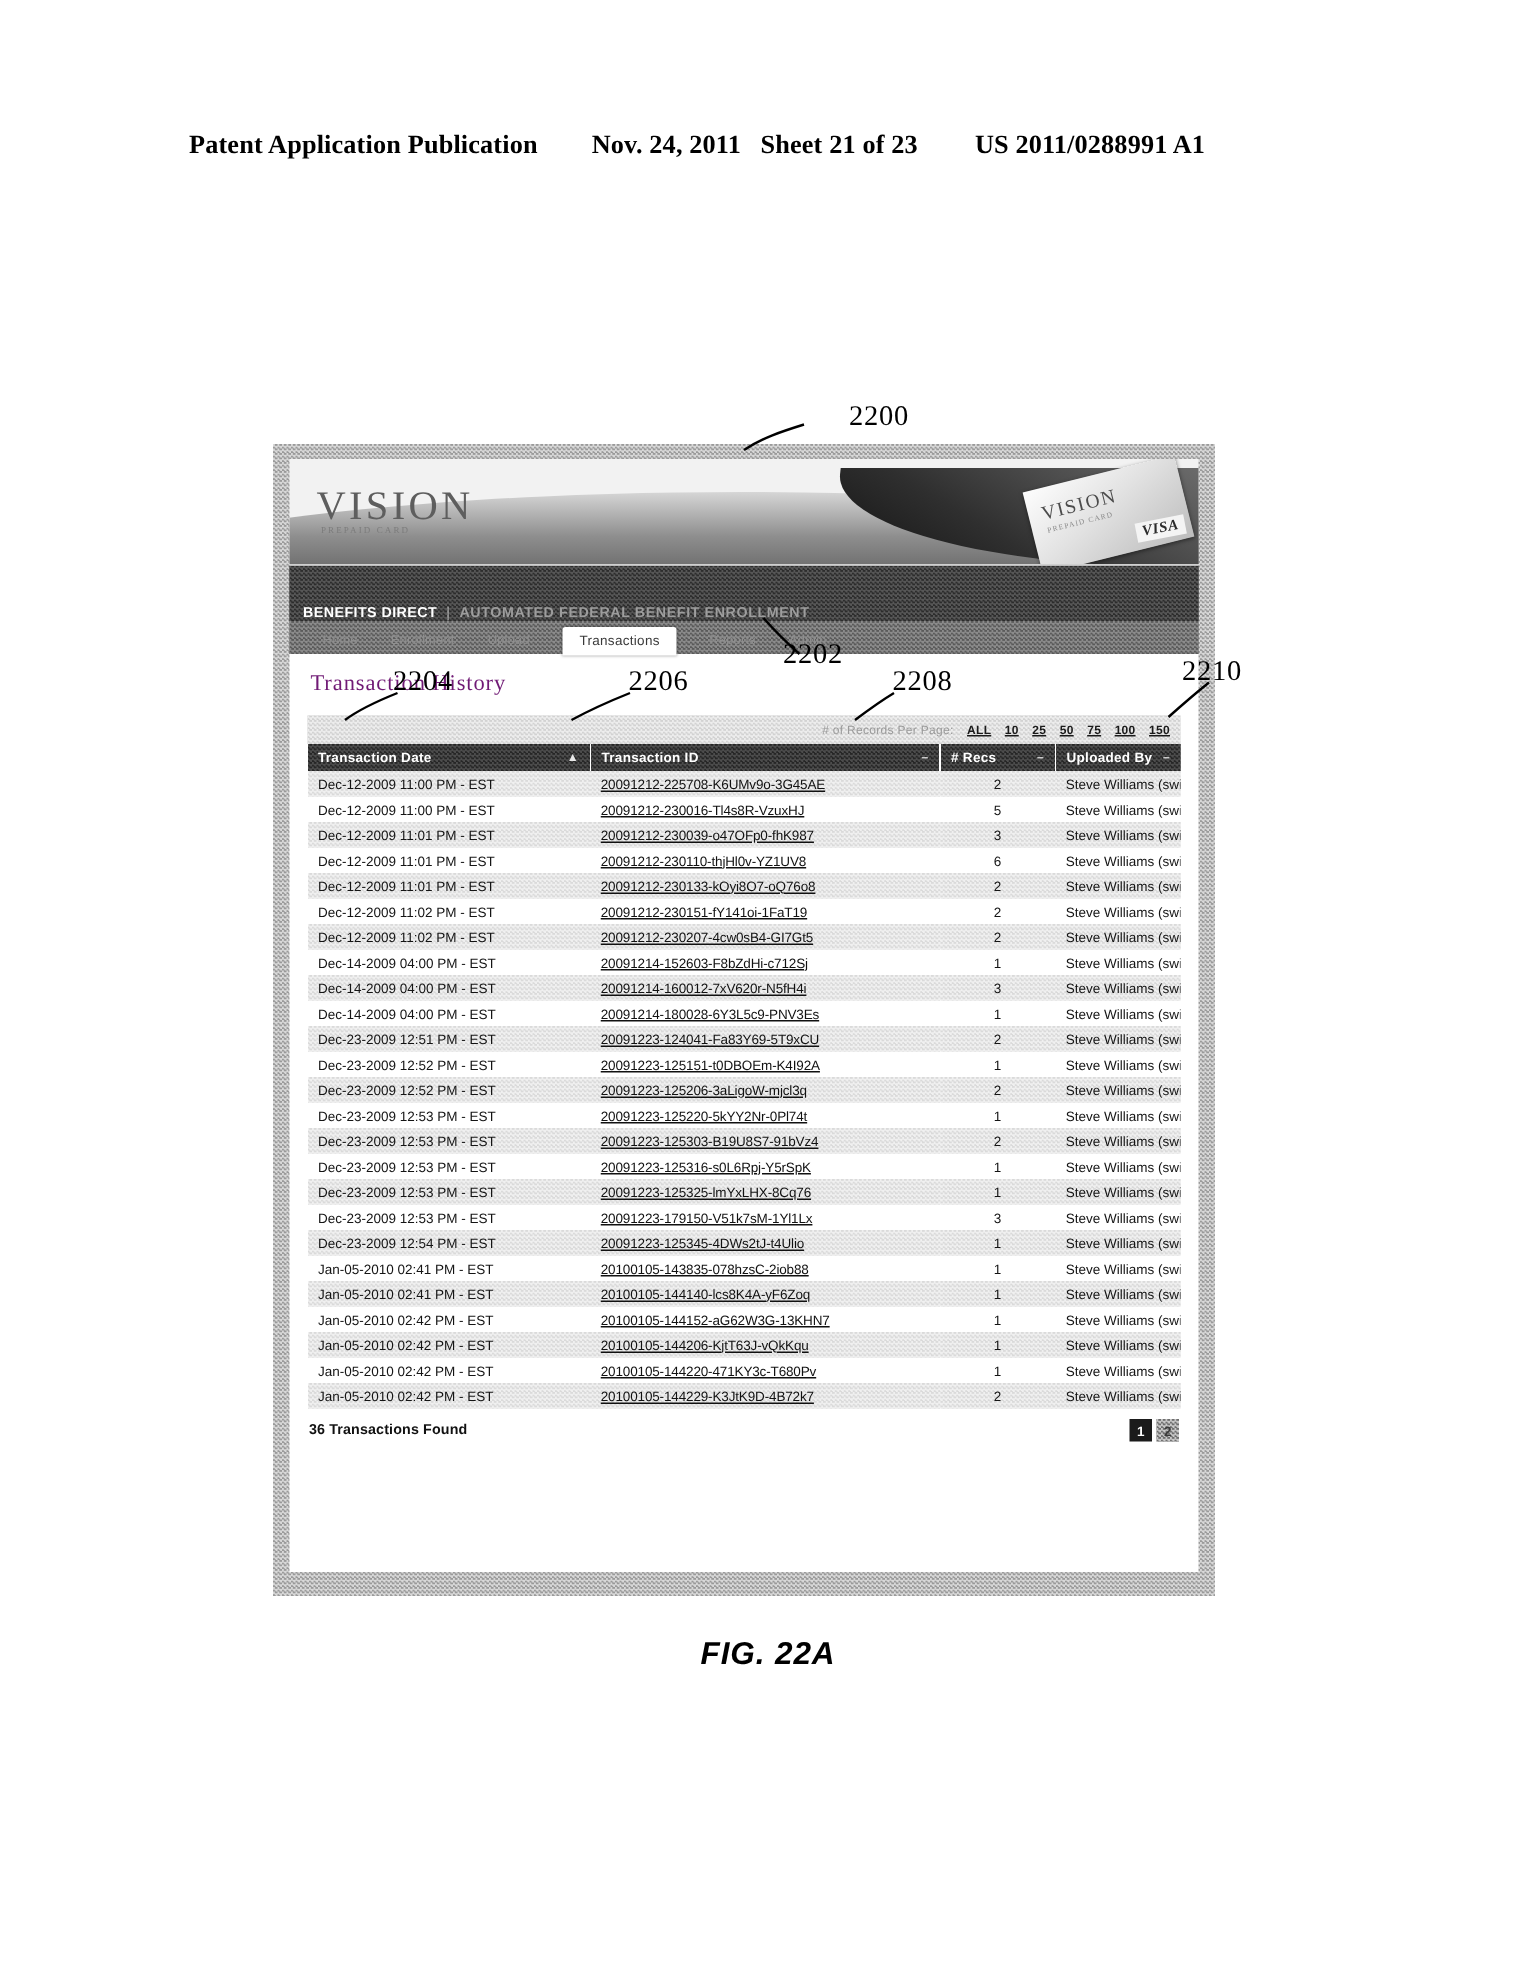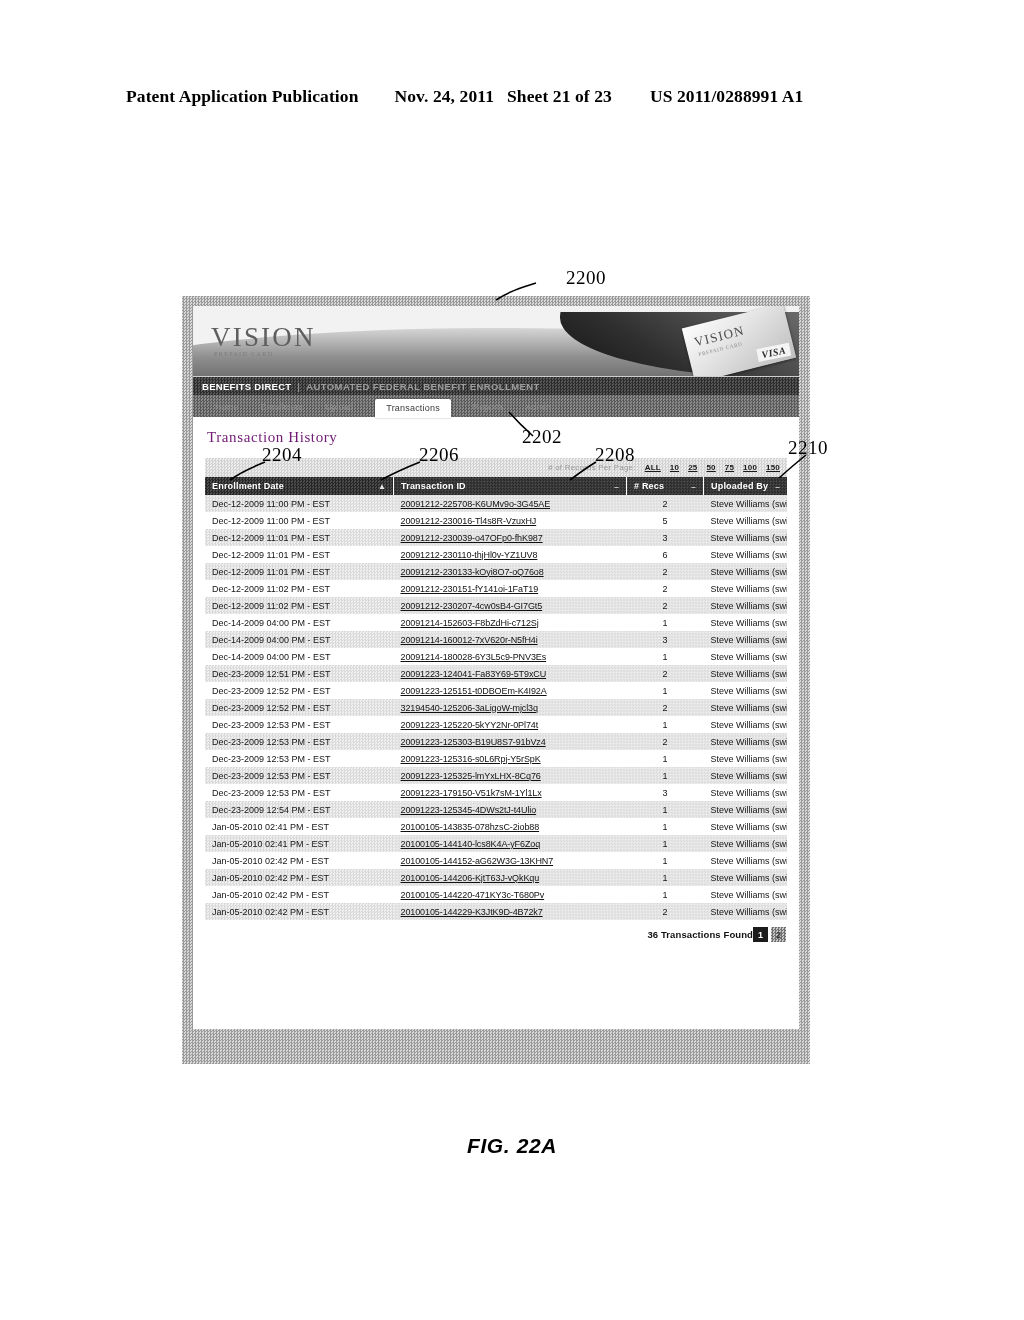--- a/index.html
+++ b/index.html
@@ -126,26 +126,26 @@
     font-style: italic;
     font-weight: bold;
     font-size: 10px;
     letter-spacing: .5px;
     padding: 1px 4px;
     transform: rotate(3deg);
   }
 
   
   .brand-bar {
-    height: 18px;
+    height: 37px;
     background-color: #3a3a3a;
     background-image: repeating-conic-gradient(#2c2c2c 0% 25%, #575757 0% 50%);
     background-size: 3px 3px;
     display: flex;
-    align-items: center;
+    align-items: flex-end;
     padding-left: 9px;
     gap: 6px;
     color: #ffffff;
     font-family: "Liberation Sans", sans-serif;
     font-size: 9.5px;
     font-weight: bold;
     letter-spacing: .3px;
   }
   .brand-sep { color: #b0b0b0; font-weight: normal; }
   .brand-sub { color: #9d9d9d; font-weight: bold; letter-spacing: .4px; }
@@ -269,21 +269,21 @@
   .txn-link {
     color: #111111;
     text-decoration: underline;
     letter-spacing: -.1px;
   }
 
   
   .table-footer {
     display: flex;
     align-items: center;
-    justify-content: flex-end;
+    justify-content: space-between;
     margin-top: 7px;
     padding: 0 1px;
   }
   .found-count {
     font-family: "Liberation Sans", sans-serif;
     font-size: 9.5px;
     font-weight: bold;
     color: #111;
     letter-spacing: .1px;
   }
@@ -309,21 +309,21 @@
     font-family: "Liberation Serif", serif;
     font-size: 19px;
     color: #000;
     letter-spacing: .5px;
   }
   .leader { position: absolute; overflow: visible; pointer-events: none; }
 
   
   .fig-caption {
     position: absolute;
-    top: 1134px;
+    top: 1091px;
     left: 0; right: 0;
     text-align: center;
     font-family: "Liberation Sans", sans-serif;
     font-style: italic;
     font-weight: bold;
     font-size: 21px;
     letter-spacing: .6px;
     color: #000;
   }
 </style>
@@ -380,21 +380,21 @@
       <a class="rpp-link" href="#">50</a>
       <a class="rpp-link" href="#">75</a>
       <a class="rpp-link" href="#">100</a>
       <a class="rpp-link" href="#">150</a>
     </div>
 
     <table class="txn">
       <thead>
         <tr>
           <th class="c-date">
-            <span>Enrollment Date</span>
+            <span>Transaction Date</span>
             <span class="sort-ind">▲</span>
           </th>
           <th class="c-id">
             <span>Transaction ID</span>
             <span class="sort-ind">–</span>
           </th>
           <th class="c-recs">
             <span># Recs</span>
             <span class="sort-ind">–</span>
           </th>
@@ -472,21 +472,21 @@
             <td class="c-by">Steve Williams (swilliams)</td>
           </tr>
           <tr>
             <td class="c-date">Dec-23-2009 12:52 PM - EST</td>
             <td class="c-id"><a class="txn-link" href="#">20091223-125151-t0DBOEm-K4I92A</a></td>
             <td class="c-recs">1</td>
             <td class="c-by">Steve Williams (swilliams)</td>
           </tr>
           <tr>
             <td class="c-date">Dec-23-2009 12:52 PM - EST</td>
-            <td class="c-id"><a class="txn-link" href="#">32194540-125206-3aLigoW-mjcl3q</a></td>
+            <td class="c-id"><a class="txn-link" href="#">20091223-125206-3aLigoW-mjcl3q</a></td>
             <td class="c-recs">2</td>
             <td class="c-by">Steve Williams (swilliams)</td>
           </tr>
           <tr>
             <td class="c-date">Dec-23-2009 12:53 PM - EST</td>
             <td class="c-id"><a class="txn-link" href="#">20091223-125220-5kYY2Nr-0Pl74t</a></td>
             <td class="c-recs">1</td>
             <td class="c-by">Steve Williams (swilliams)</td>
           </tr>
           <tr>

